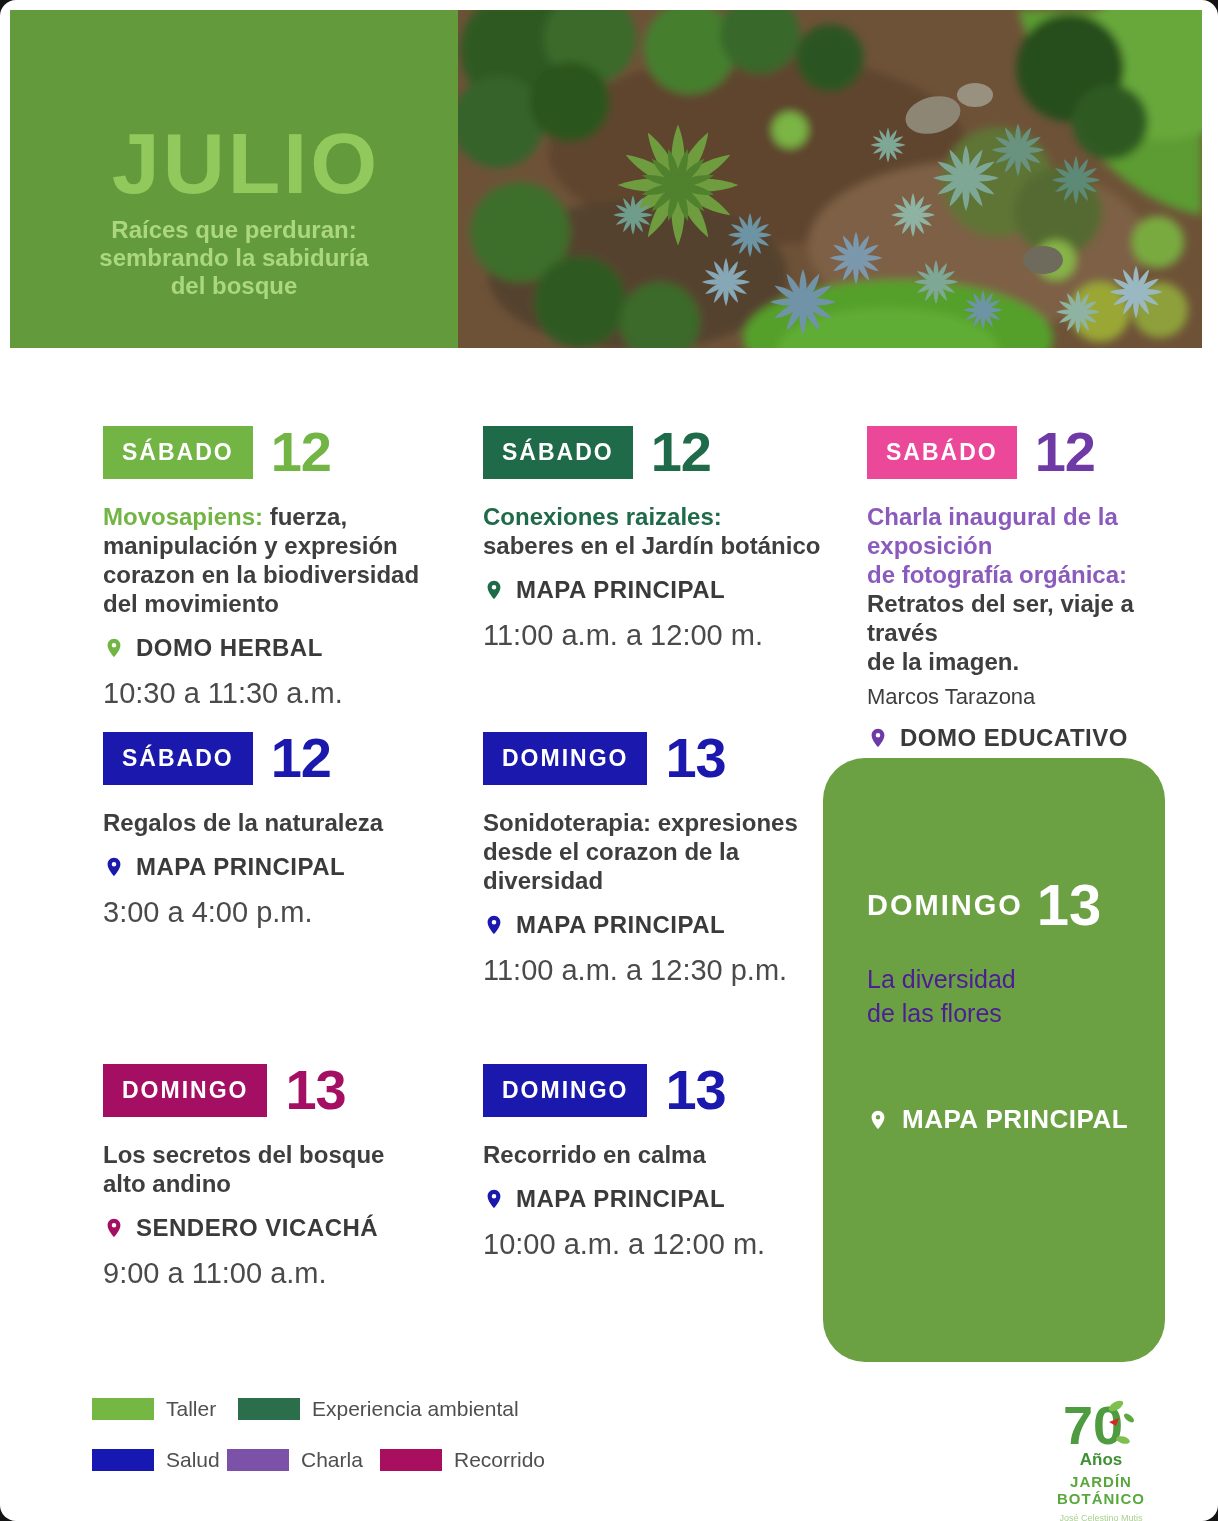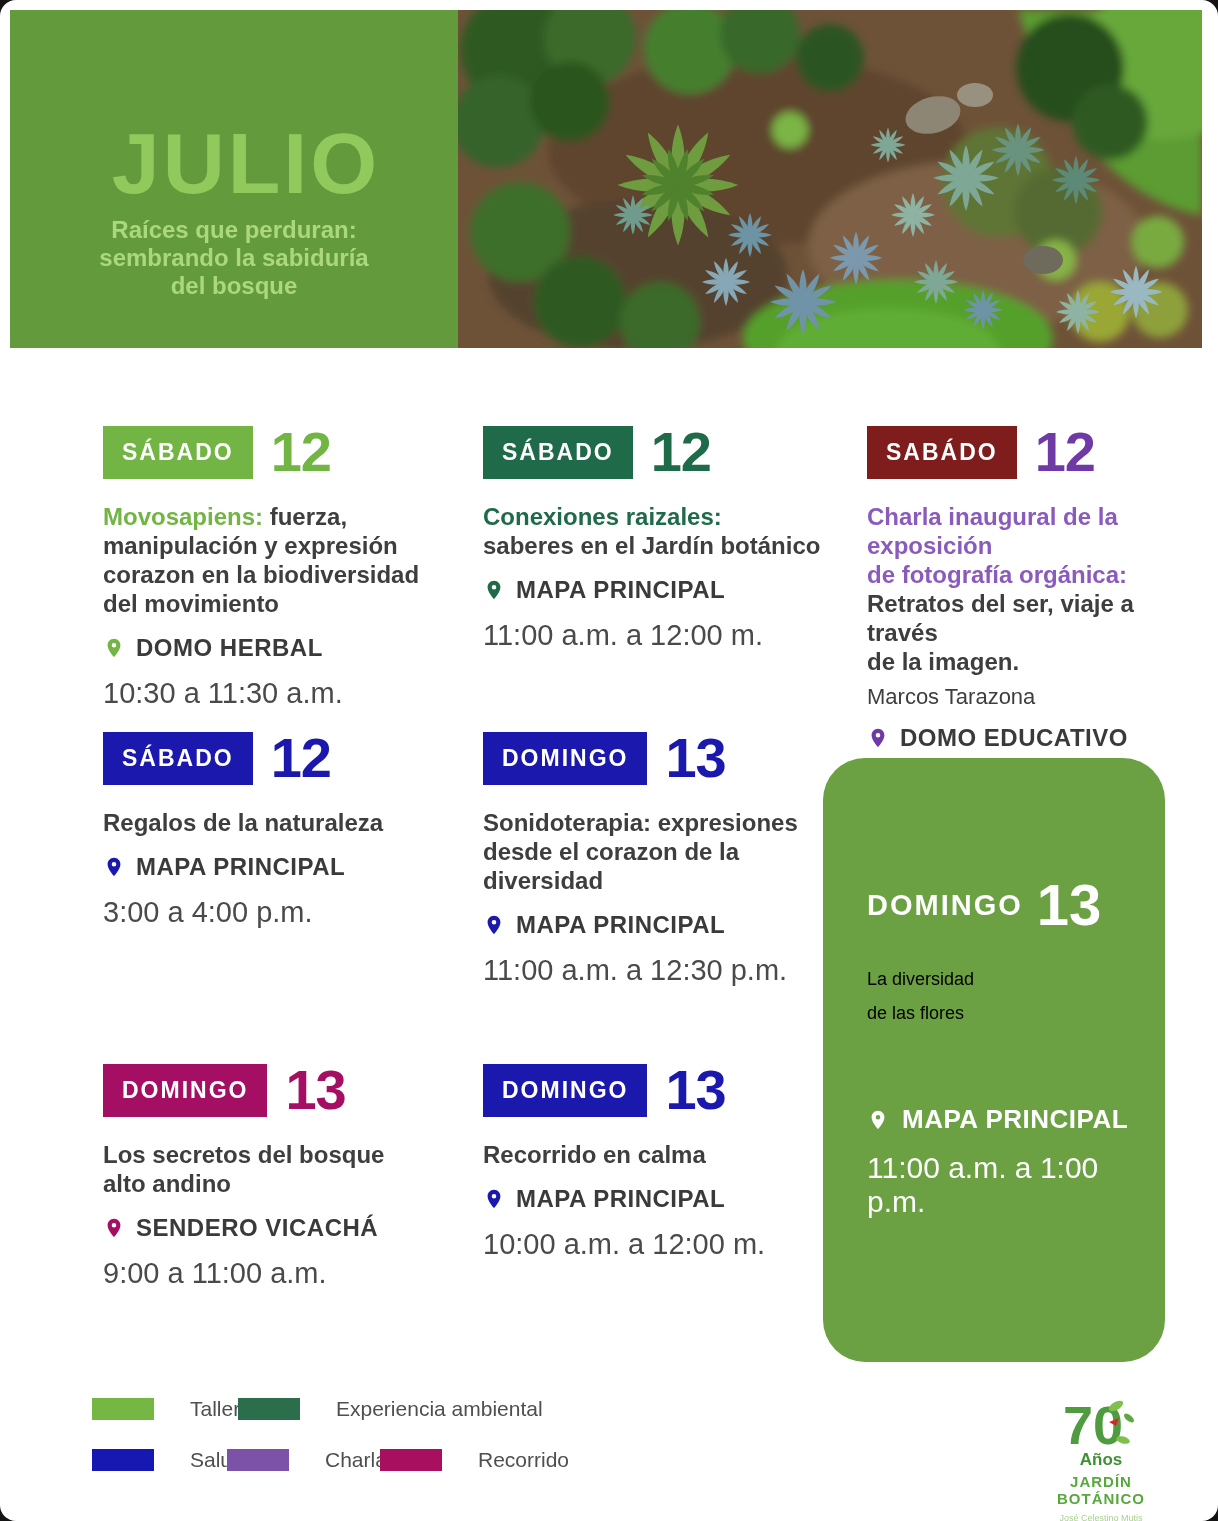--- a/index.html
+++ b/index.html
@@ -37,28 +37,28 @@
   .c4 { left:483px; top:730px; }
   .c5 { left:103px; top:1062px; }
   .c6 { left:483px; top:1062px; }
 
   
   .featured { position:absolute; left:823px; top:758px; width:342px; height:604px;
               border-radius:42px; color:#ffffff; box-sizing:border-box; padding:118px 30px 0 44px; }
   .f-dayrow { display:flex; align-items:center; gap:14px; }
   .f-day { font-size:29px; font-weight:800; letter-spacing:2px; }
   .f-num { font-size:58px; font-weight:800; line-height:1; }
-  .f-title { font-size:18px; line-height:34px; color:#000000; font-weight:400;
+  .f-title { font-size:25px; line-height:34px; color:#4c1d95; font-weight:400;
              white-space:pre-line; margin-top:28px; }
   .f-loc { display:flex; align-items:center; gap:13px; font-weight:800; font-size:26px;
            letter-spacing:0.5px; margin-top:74px; }
   .f-time { font-size:30px; font-weight:400; margin-top:16px; }
 
   
-  .legend-item { position:absolute; display:flex; align-items:center; gap:36px;
+  .legend-item { position:absolute; display:flex; align-items:center; gap:12px;
                  font-size:21px; color:#4f4f4f;text-align:right; }
   .swatch { width:62px; height:22px; flex:0 0 auto; }
 
   
   .logo { position:absolute; left:1036px; top:1396px; width:130px; text-align:center; }
   .logo svg { display:block; margin:0 auto; }
   .logo-anos { font-size:17px; font-weight:700; color:#3f8f35; margin-top:-4px; }
   .logo-org  { font-size:15px; font-weight:700; color:#58a83e; letter-spacing:1px; margin-top:3px; }
   .logo-sub  { font-size:9px;  font-weight:400; color:#a9d18f; margin-top:6px; }
 </style>
@@ -181,21 +181,21 @@
         <svg class="pin" viewBox="0 0 24 24">
             <path d="M12 2C8.13 2 5 5.13 5 9c0 5.25 7 13 7 13s7-7.75 7-13c0-3.87-3.13-7-7-7zm0 9.5A2.5 2.5 0 1 1 12 6.5a2.5 2.5 0 0 1 0 5z" fill="#1f6a48"></path>
           </svg>
         <span>MAPA PRINCIPAL</span>
       </div>
       <div class="time">11:00 a.m. a 12:00 m.</div>
     </div>
 
     <div class="card c2">
       <div class="tag-row">
-        <span class="tag" style="background-color: #7f1d1d;">SABÁDO</span>
+        <span class="tag" style="background-color: #ec4899;">SABÁDO</span>
         <span class="num" style="color: rgb(111, 58, 166);">12</span>
       </div>
       <p class="title"><span class="hl" style="color: rgb(138, 91, 189);">Charla inaugural de la exposición
 de fotografía orgánica:</span><span>
 Retratos del ser, viaje a través
 de la imagen.</span></p>
       <div class="speaker">Marcos Tarazona</div>
       <div class="loc">
         <svg class="pin" viewBox="0 0 24 24">
             <path d="M12 2C8.13 2 5 5.13 5 9c0 5.25 7 13 7 13s7-7.75 7-13c0-3.87-3.13-7-7-7zm0 9.5A2.5 2.5 0 1 1 12 6.5a2.5 2.5 0 0 1 0 5z" fill="#6f3aa6"></path>
@@ -274,21 +274,20 @@
         <span class="f-num">13</span>
       </div>
       <div class="f-title">La diversidad
 de las flores</div>
       <div class="f-loc">
         <svg class="pin" viewBox="0 0 24 24">
             <path d="M12 2C8.13 2 5 5.13 5 9c0 5.25 7 13 7 13s7-7.75 7-13c0-3.87-3.13-7-7-7zm0 9.5A2.5 2.5 0 1 1 12 6.5a2.5 2.5 0 0 1 0 5z" fill="#ffffff"></path>
           </svg>
         <span>MAPA PRINCIPAL</span>
       </div>
-      <div class="f-time">11:00 a.m. a 1:00 p.m.</div>
     </div>
 
     <div class="legend-item" style="left:92px; top:1397px;">
       <span class="swatch" style="background-color: rgb(116, 184, 67);"></span>
       <span>Taller</span>
     </div>
     <div class="legend-item" style="left:238px; top:1397px;">
       <span class="swatch" style="background-color: rgb(43, 110, 75);"></span>
       <span>Experiencia ambiental</span>
     </div>

